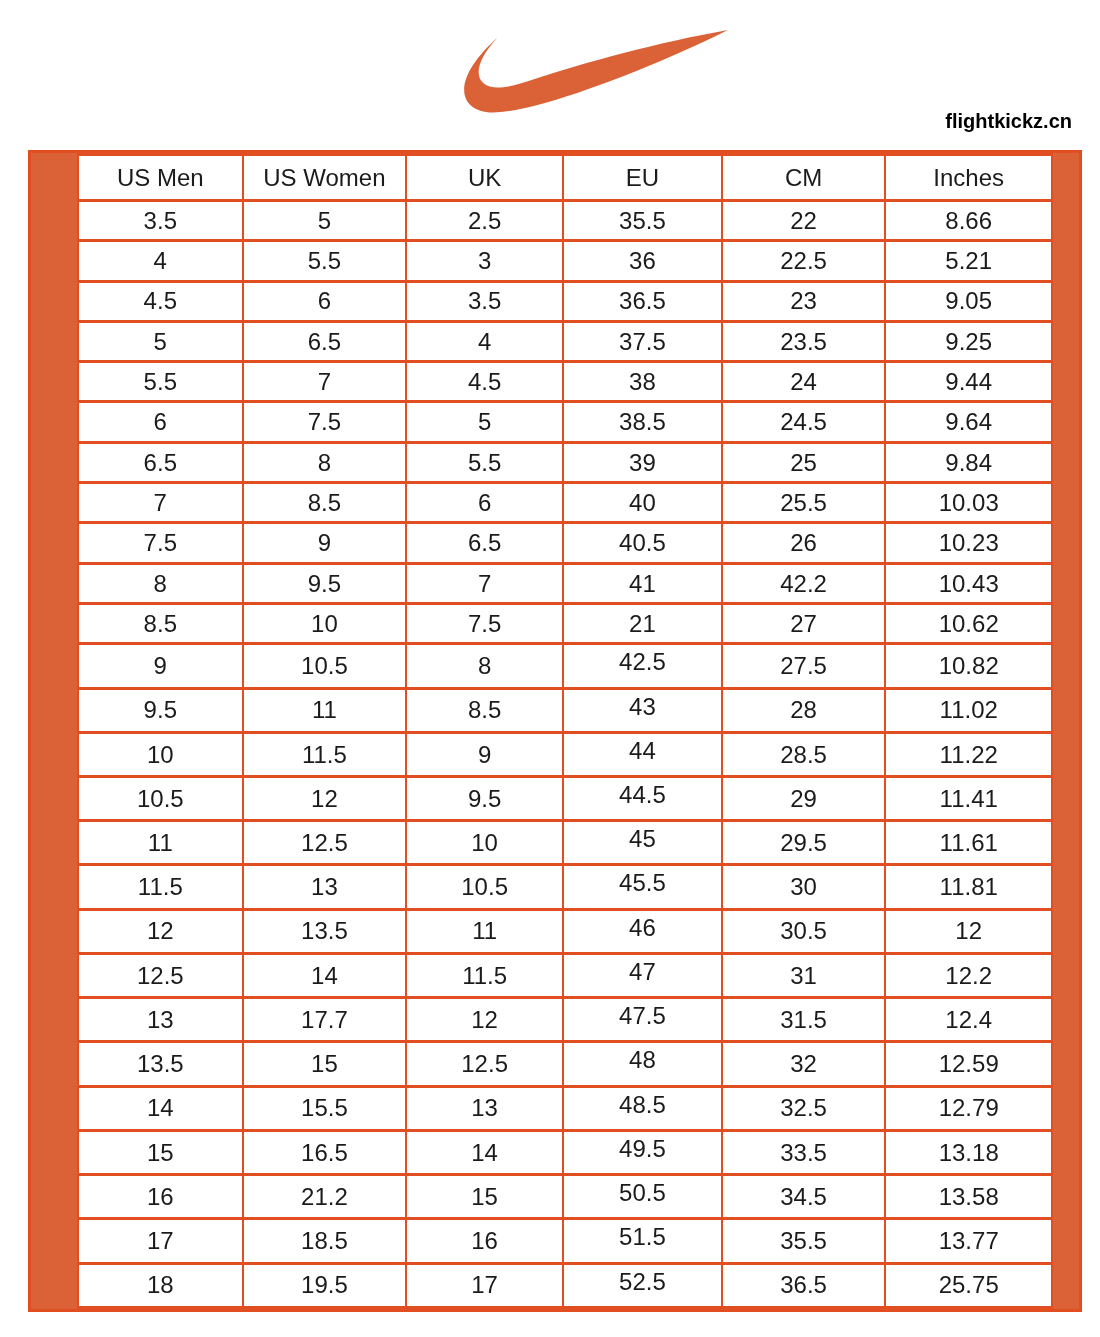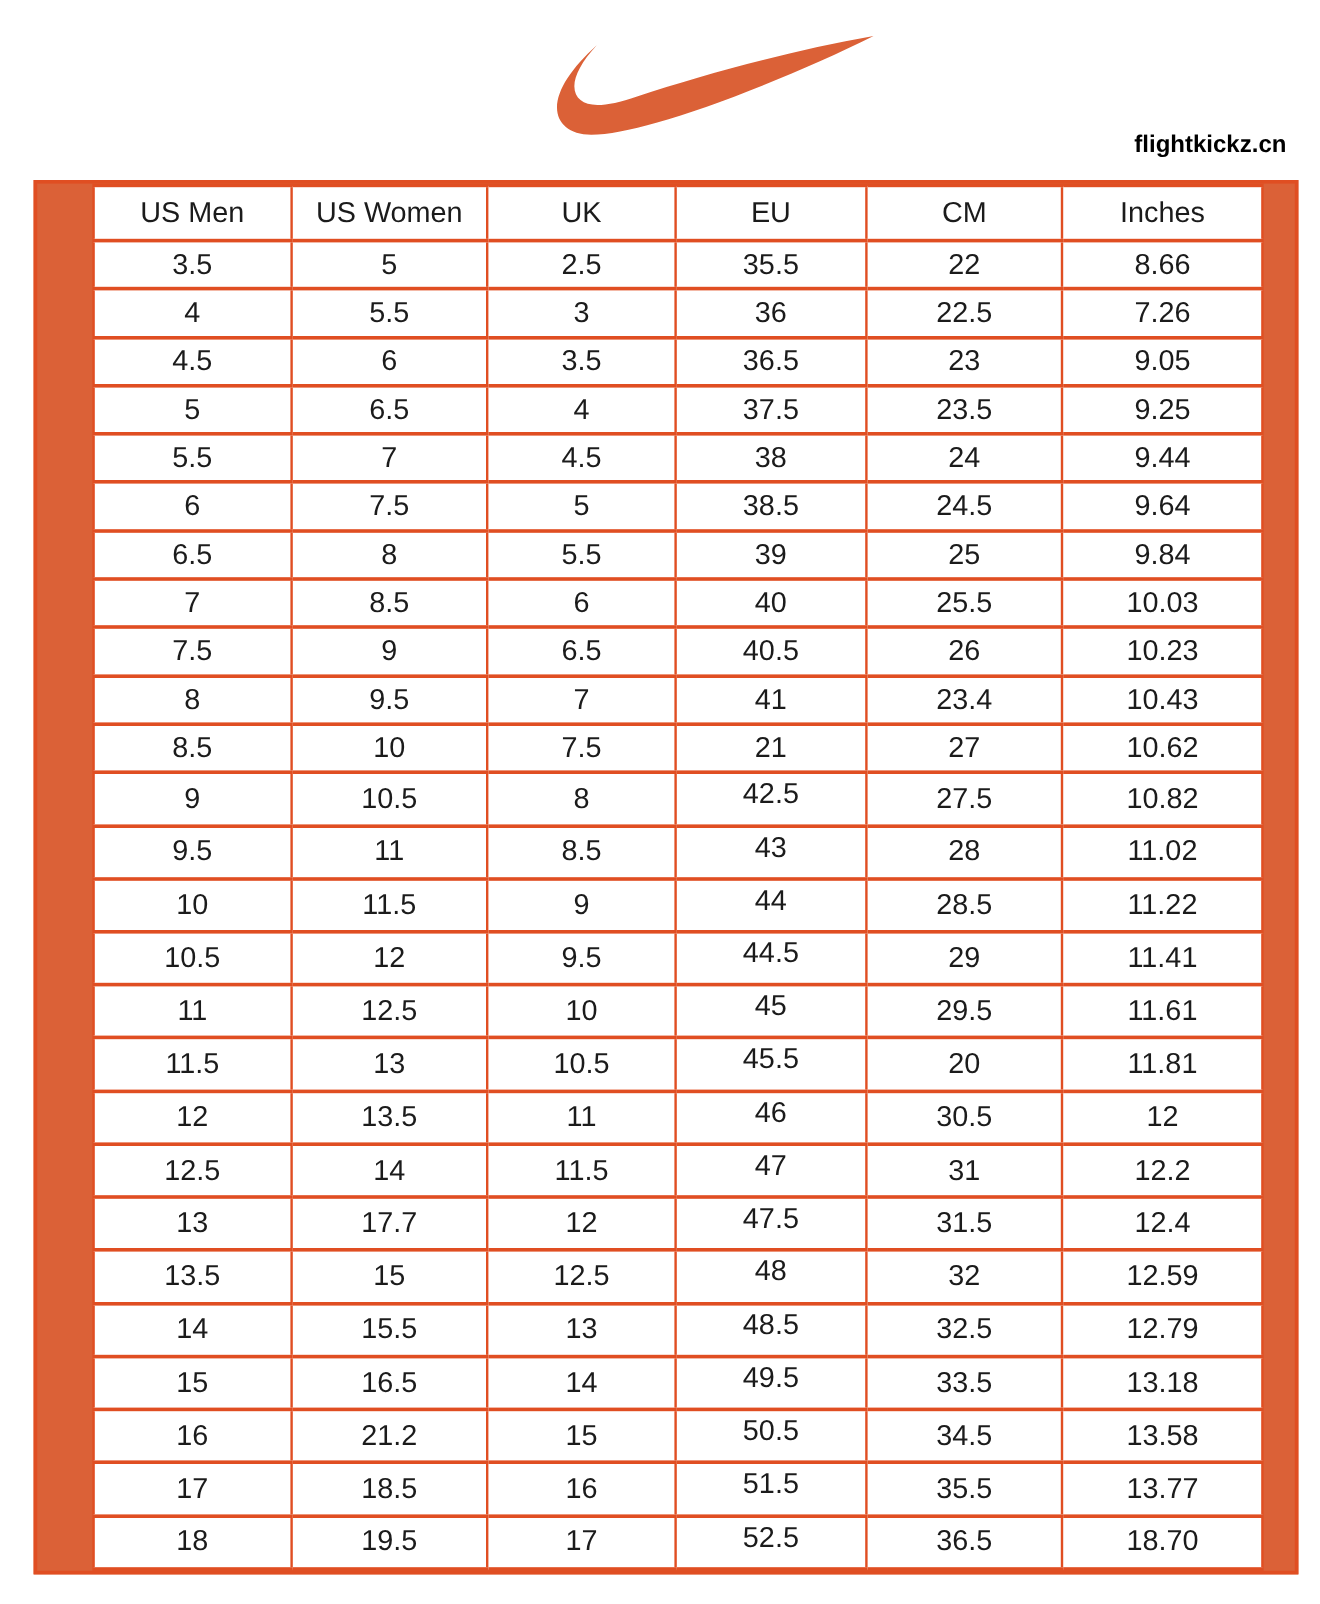--- a/index.html
+++ b/index.html
@@ -110,21 +110,21 @@
             <td>35.5</td>
             <td>22</td>
             <td>8.66</td>
           </tr>
           <tr>
             <td>4</td>
             <td>5.5</td>
             <td>3</td>
             <td>36</td>
             <td>22.5</td>
-            <td>7.26</td>
+            <td>5.21</td>
           </tr>
           <tr>
             <td>4.5</td>
             <td>6</td>
             <td>3.5</td>
             <td>36.5</td>
             <td>23</td>
             <td>9.05</td>
           </tr>
           <tr>
@@ -173,21 +173,21 @@
             <td>6.5</td>
             <td>40.5</td>
             <td>26</td>
             <td>10.23</td>
           </tr>
           <tr>
             <td>8</td>
             <td>9.5</td>
             <td>7</td>
             <td>41</td>
-            <td>23.4</td>
+            <td>42.2</td>
             <td>10.43</td>
           </tr>
           <tr>
             <td>8.5</td>
             <td>10</td>
             <td>7.5</td>
             <td>21</td>
             <td>27</td>
             <td>10.62</td>
           </tr>
@@ -229,21 +229,21 @@
             <td>10</td>
             <td class="raised">45</td>
             <td>29.5</td>
             <td>11.61</td>
           </tr>
           <tr>
             <td>11.5</td>
             <td>13</td>
             <td>10.5</td>
             <td class="raised">45.5</td>
-            <td>20</td>
+            <td>30</td>
             <td>11.81</td>
           </tr>
           <tr>
             <td>12</td>
             <td>13.5</td>
             <td>11</td>
             <td class="raised">46</td>
             <td>30.5</td>
             <td>12</td>
           </tr>
@@ -302,19 +302,19 @@
             <td class="raised">51.5</td>
             <td>35.5</td>
             <td>13.77</td>
           </tr>
           <tr>
             <td>18</td>
             <td>19.5</td>
             <td>17</td>
             <td class="raised">52.5</td>
             <td>36.5</td>
-            <td>18.70</td>
+            <td>25.75</td>
           </tr>
         </tbody>
     </table>
   </div>
 
 </div>
 
 </body></html>

